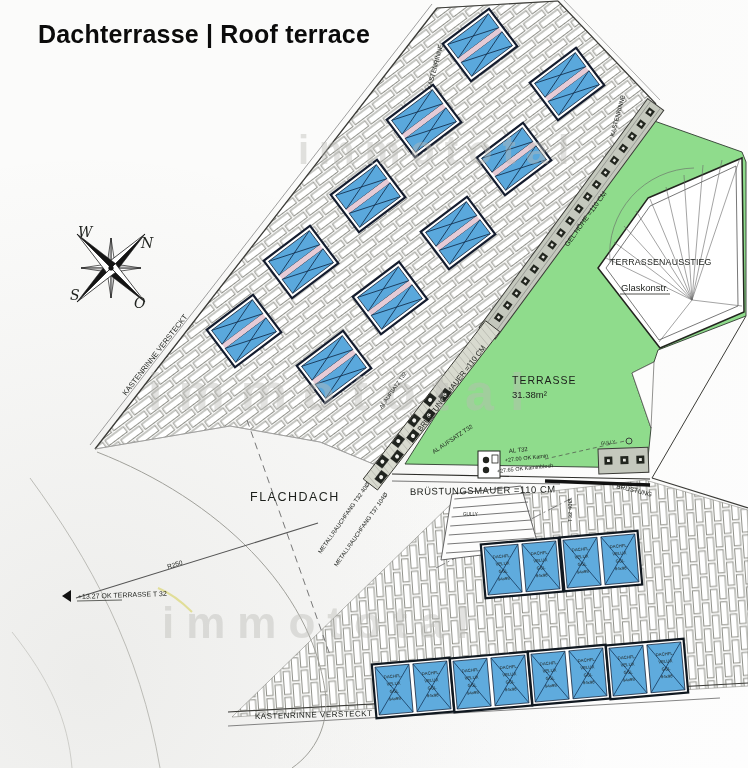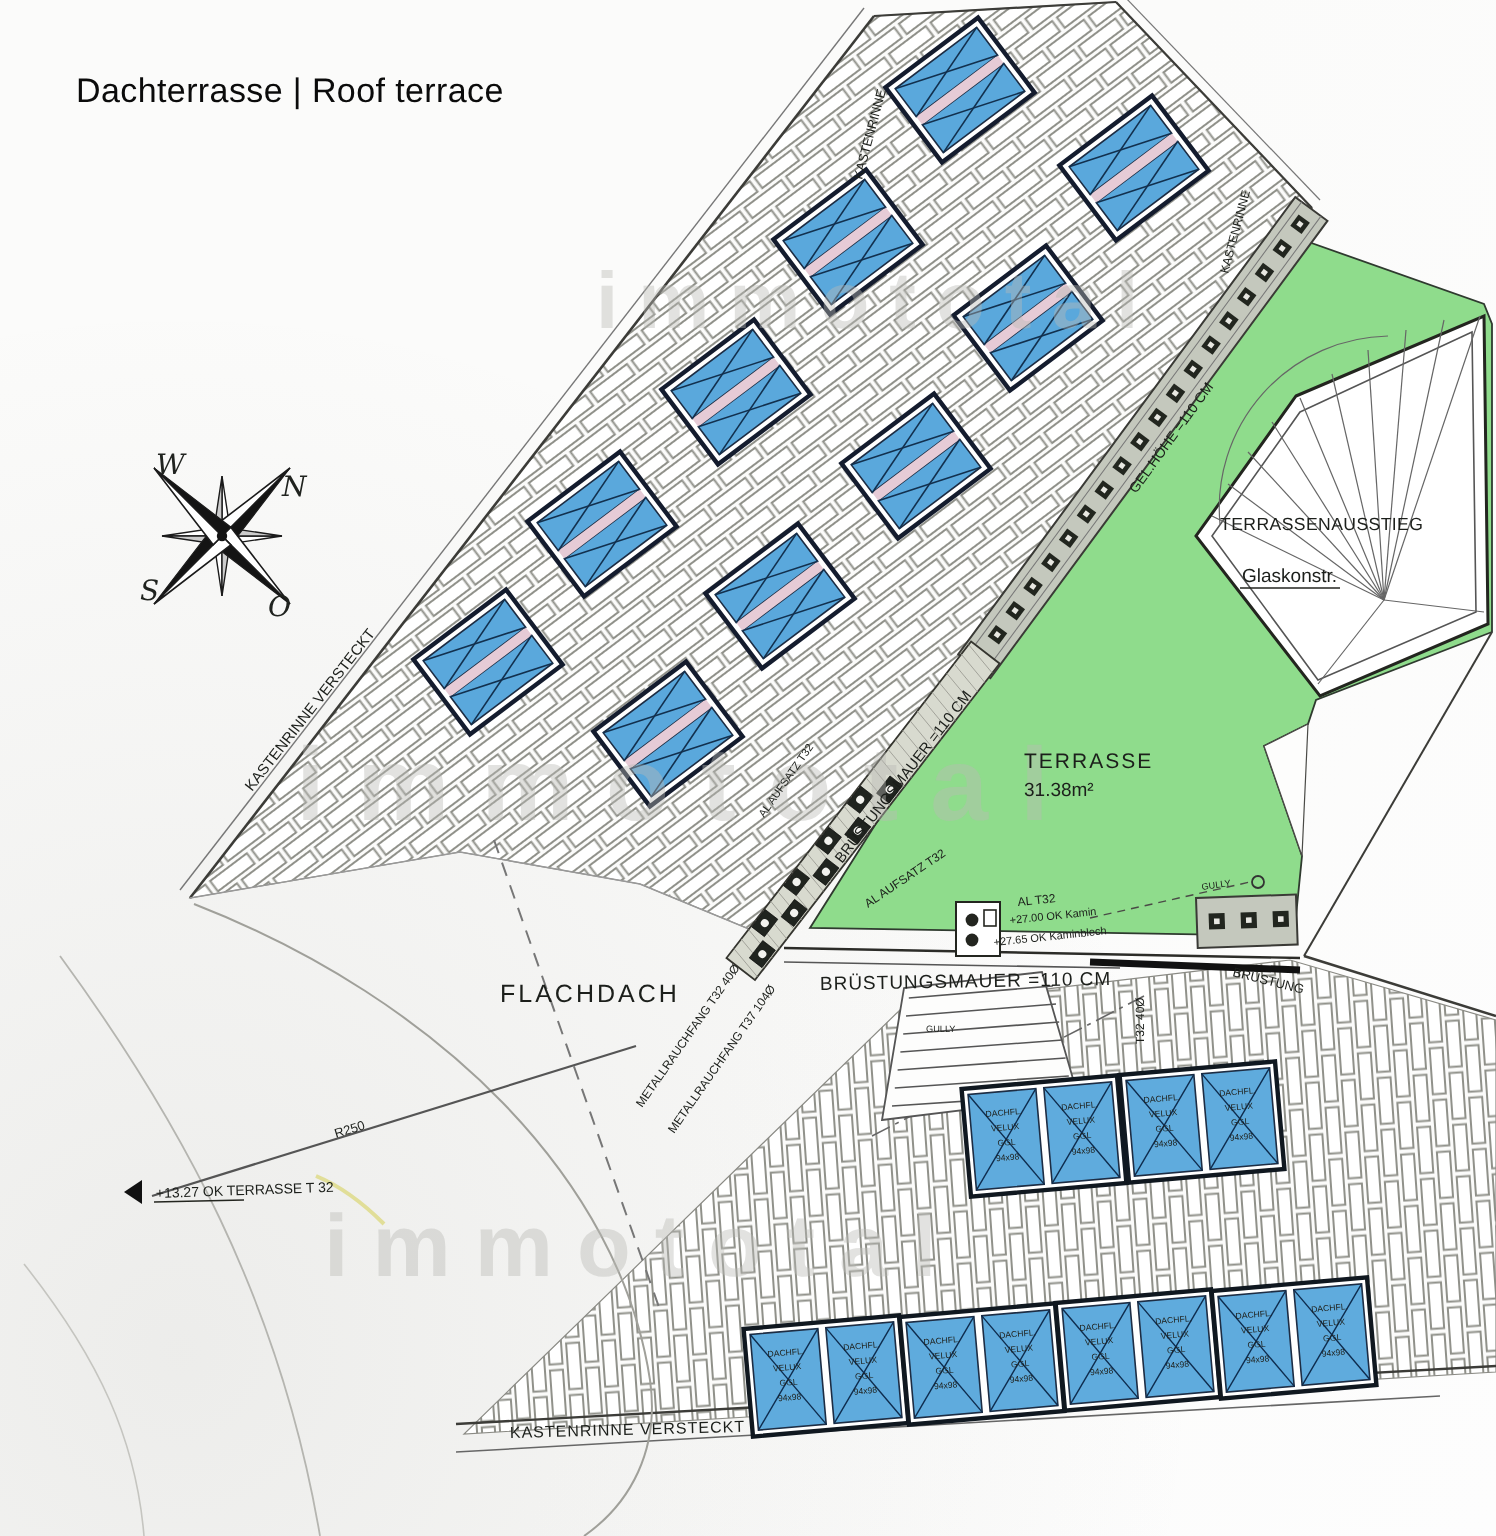--- a/index.html
+++ b/index.html
@@ -5,22 +5,22 @@
   html,body{margin:0;padding:0;background:#ffffff;}
   .page{
     position:relative;width:748px;height:768px;overflow:hidden;
     font-family:"Liberation Sans", sans-serif;
     background:
       radial-gradient(ellipse at 12% 88%, rgba(110,110,100,0.10), rgba(0,0,0,0) 55%),
       linear-gradient(115deg, #fbfbfa 55%, #fdfdfd),
       #fcfcfb;
   }
   .title{
-    position:absolute;left:38px;top:36px;margin:0;
-    font-size:17px;font-weight:normal;color:#0b0b0b;letter-spacing:0.2px;
+    position:absolute;left:38px;top:20px;margin:0;
+    font-size:25px;font-weight:bold;color:#0b0b0b;letter-spacing:0.2px;
     font-family:"Liberation Sans", sans-serif;
   }
   svg{position:absolute;left:0;top:0;}
   svg text{font-family:"Liberation Sans", sans-serif;fill:#20231f;}
   .wm{font-weight:bold;fill:#b9b9b6;fill-opacity:0.42;}
   .lbl{fill:#1c1f1b;}
   .serif{font-family:"DejaVu Serif", serif;font-style:italic;}
 </style>
 </head>
 <body>

